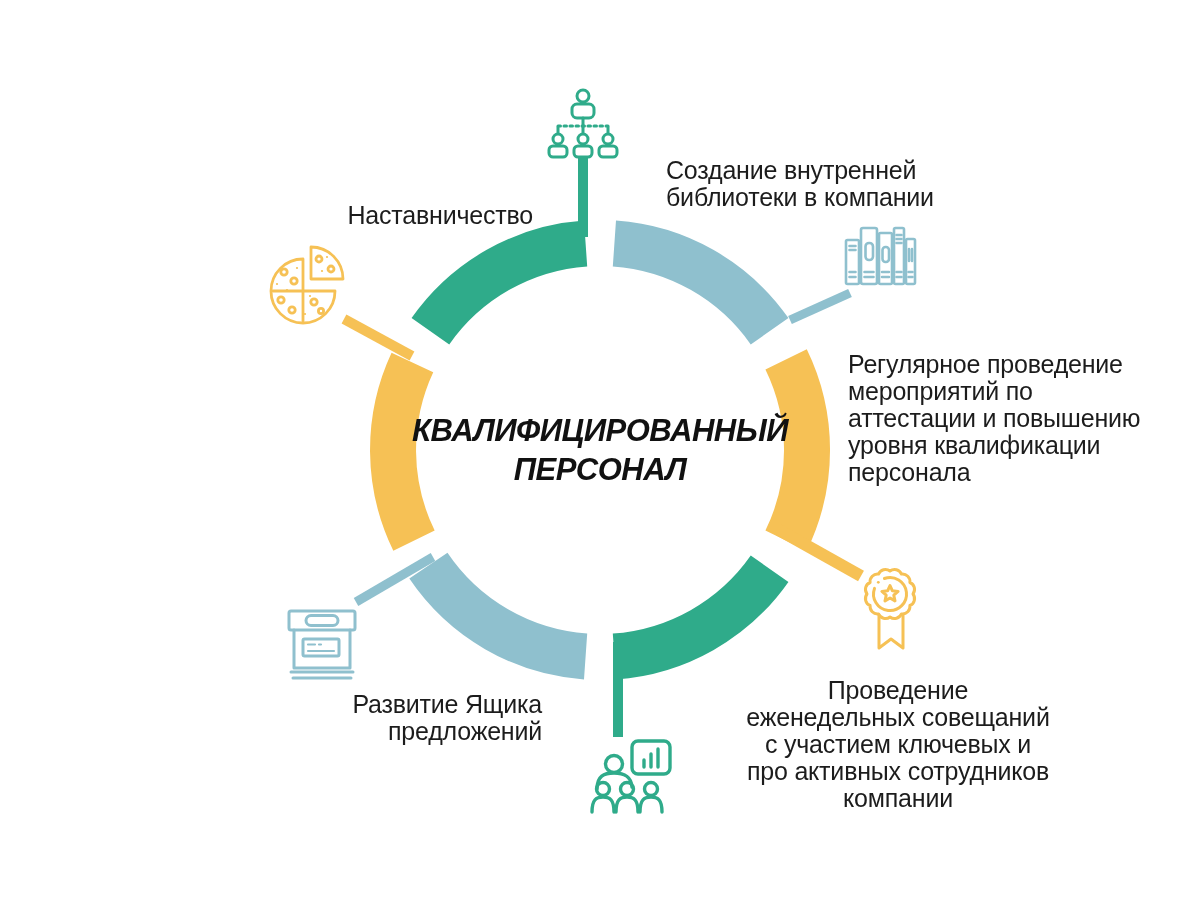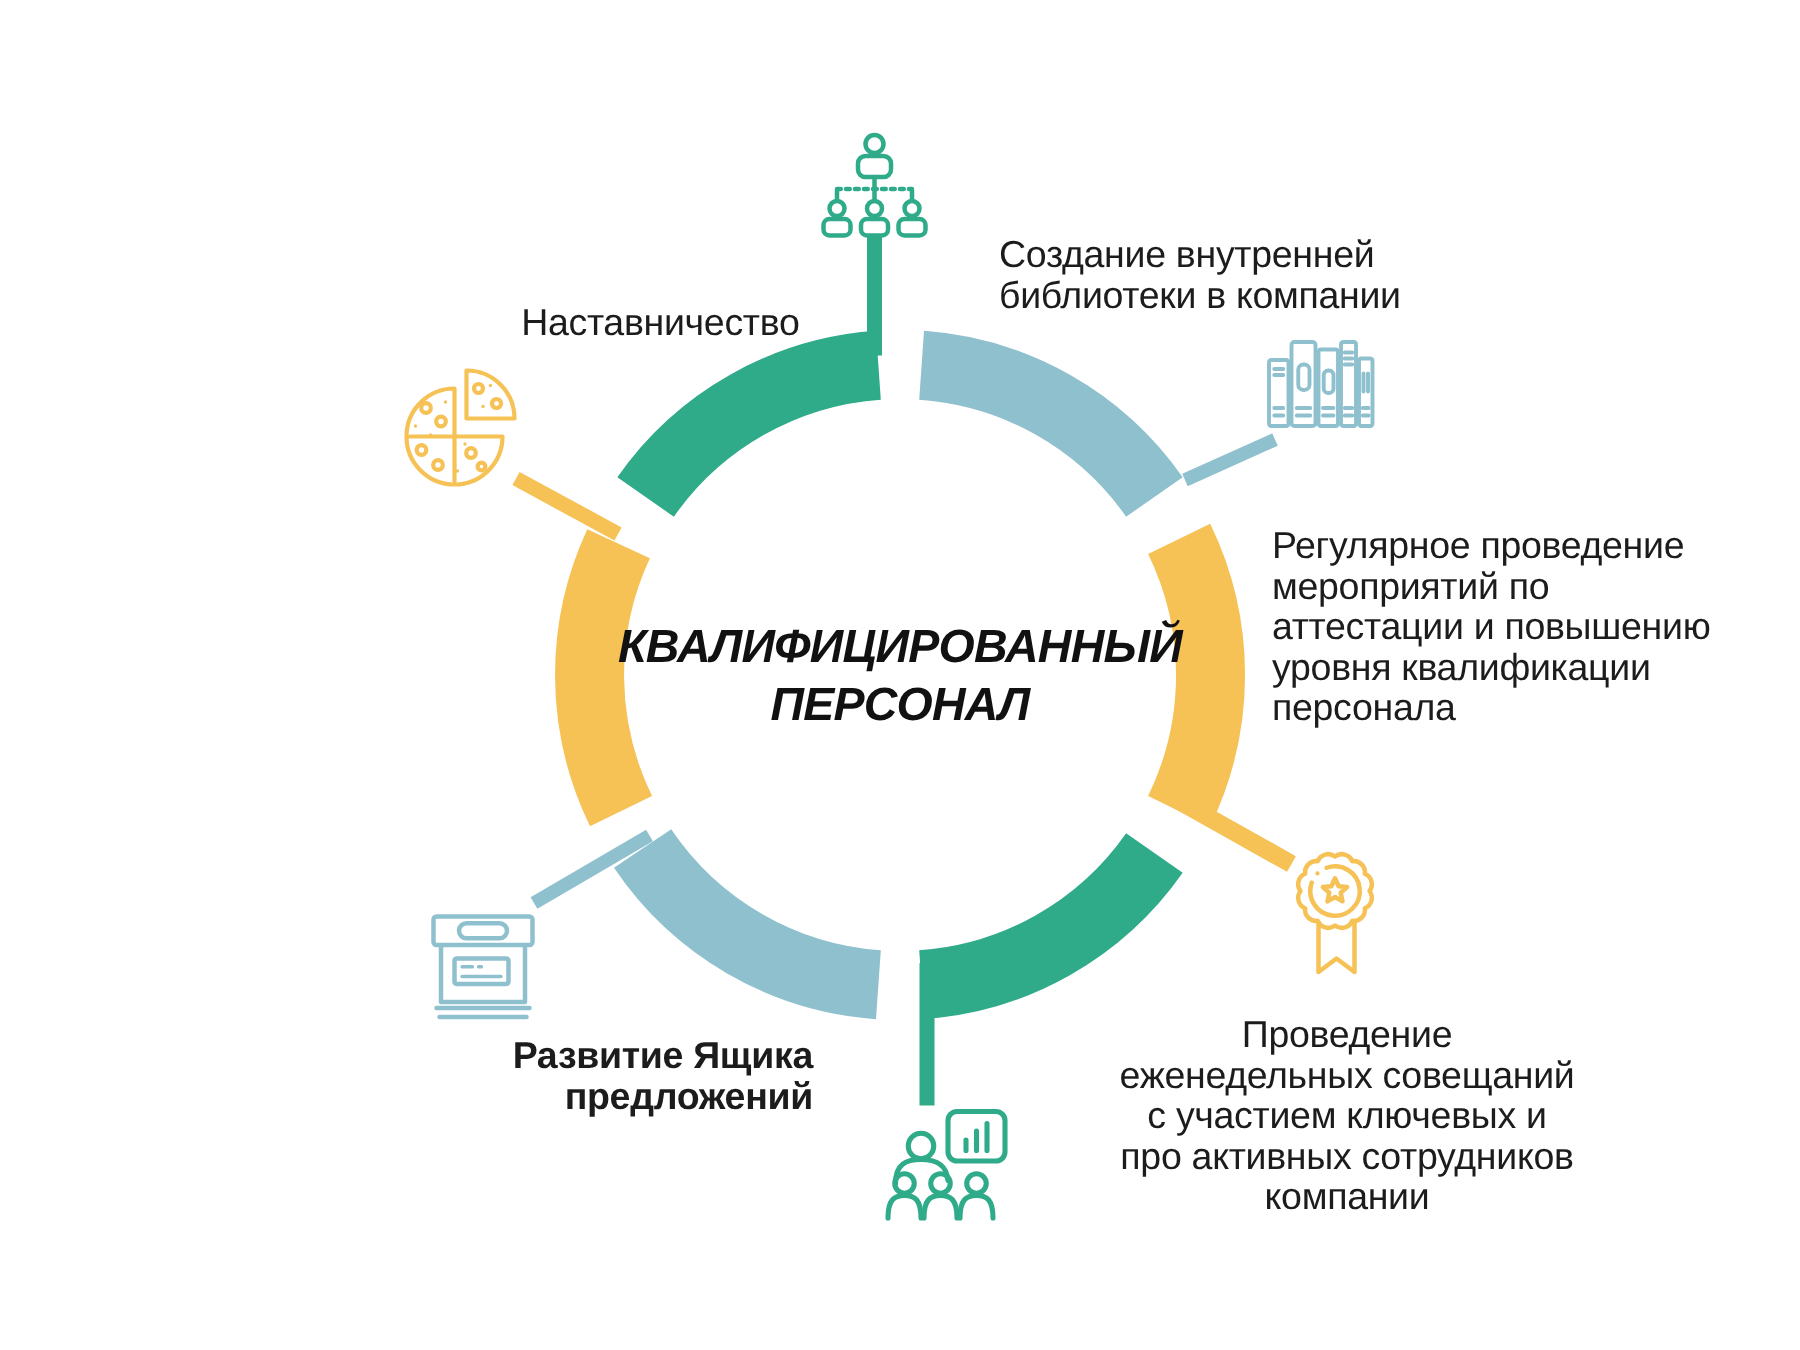--- a/index.html
+++ b/index.html
@@ -18,21 +18,21 @@
   .align-l{text-align:left;}
   .center-title{
     position:absolute;left:400px;top:411px;width:400px;
     text-align:center;font-size:31px;line-height:39px;font-weight:700;
     color:#111111;white-space:pre-line;letter-spacing:-0.5px;font-style:italic;
   }
   .l-mentorship{left:233px;top:158px;width:300px;margin-top:44px;}
   .l-library{left:666px;top:157px;width:310px;}
   .l-attestation{left:848px;top:351px;width:345px;}
   .l-meetings{left:708px;top:677px;width:380px;text-align:center;}
-  .l-box{left:292px;top:691px;width:250px;font-weight:bold;}
+  .l-box{left:292px;top:691px;width:250px;}
   .l-informal{left:10px;top:381px;width:350px;}
 </style>
 </head>
 <body>
 
 <div id="stage">
 
 <svg class="diagram" width="1200" height="900" viewBox="0 0 1200 900">
 
   <path d="M 430.4 331.3 A 207 207 0 0 1 585.6 243.5" fill="none" stroke="currentColor" stroke-width="46" color="#2FAB8A"></path>

